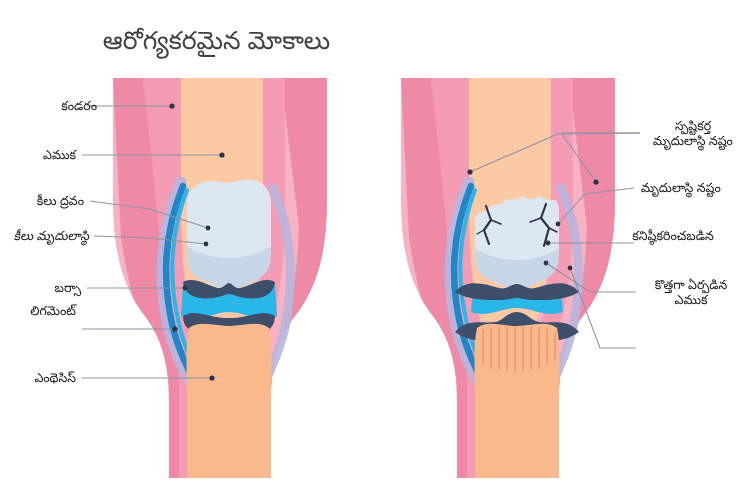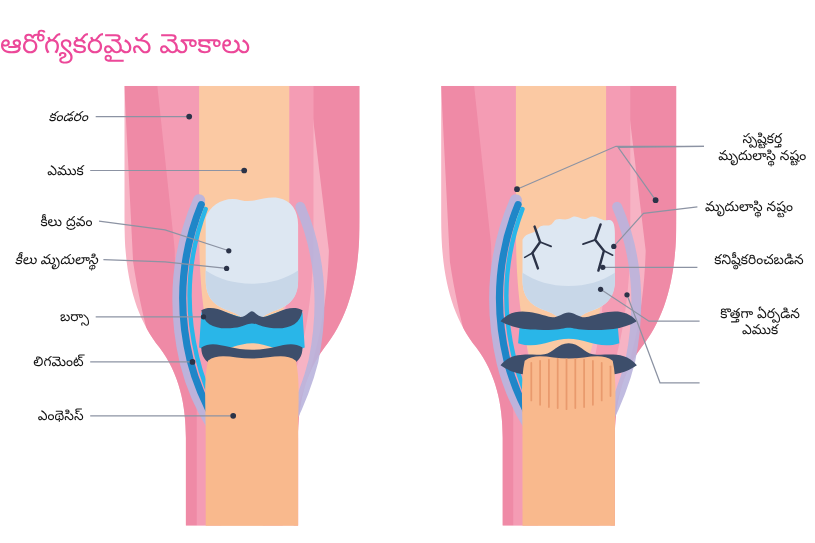--- a/index.html
+++ b/index.html
@@ -6,22 +6,22 @@
   body{
     width:741px;height:494px;background:#ffffff;overflow:hidden;
     font-family:"Liberation Sans","DejaVu Sans",sans-serif;
     position:relative;
   }
   .stage{position:absolute;inset:0;}
 
   
   .title{
     position:absolute;top:26px;
-    font-size:25px;line-height:1.15;color:#ec4899;
-    text-align:left;white-space:nowrap;
+    font-size:25px;line-height:1.15;color:#404040;
+    text-align:center;white-space:nowrap;padding-left:31px;
   }
   #title-left{left:0;width:371px;}
   #title-right{left:371px;width:370px;}
 
   
   .figure{position:absolute;top:78px;height:400px;}
   #figure-healthy{left:95px;width:250px;}
   #figure-oa{left:383px;width:250px;}
   .figure svg{display:block;width:100%;height:100%;overflow:visible;}
 
@@ -224,34 +224,34 @@
       <circle cx="212" cy="378" r="2.6"></circle>
       <circle cx="470" cy="172" r="2.6"></circle>
       <circle cx="596" cy="182" r="2.6"></circle>
       <circle cx="558" cy="224" r="2.4"></circle>
       <circle cx="548" cy="243" r="2.4"></circle>
       <circle cx="546" cy="263" r="2.4"></circle>
       <circle cx="570" cy="268" r="2.4"></circle>
     </g>
   </svg>
 
-  <div class="label right-al" style="left:0;width:80px;top:99px;font-style:italic;">కండరం</div>
+  <div class="label right-al" style="left:17px;width:80px;top:99px;">కండరం</div>
   <div class="label right-al" style="left:0;width:76px;top:148px;">ఎముక</div>
   <div class="label right-al" style="left:0;width:84px;top:194px;">కీలు ద్రవం</div>
   <div class="label right-al" style="left:0;width:89px;top:229px;font-style:italic;">కీలు మృదులాస్థి</div>
   <div class="label right-al" style="left:0;width:81px;top:281px;">బర్సా</div>
-  <div class="label right-al" style="left:0;width:76px;top:322px;">లిగమెంట్</div>
+  <div class="label right-al" style="left:0;width:76px;top:304px;">లిగమెంట్</div>
   <div class="label right-al" style="left:0;width:76px;top:371px;">ఎంథెసిస్</div>
 
   <div class="label ctr" style="left:645px;width:96px;top:119px;">
     <div>స్పష్టికర్త</div>
     <div>మృదులాస్థి నష్టం</div>
   </div>
   <div class="label left-al" style="left:641px;width:100px;top:181px;">మృదులాస్థి నష్టం</div>
-  <div class="label ctr" style="left:639px;width:102px;top:229px;">
+  <div class="label ctr" style="left:622px;width:102px;top:229px;">
     <div>కనిష్ఠీకరించబడిన</div>
   </div>
   <div class="label ctr" style="left:641px;width:100px;top:278px;">
     <div>కొత్తగా ఏర్పడిన</div>
     <div>ఎముక</div>
   </div>
 
 </div>
 
 </body></html>

